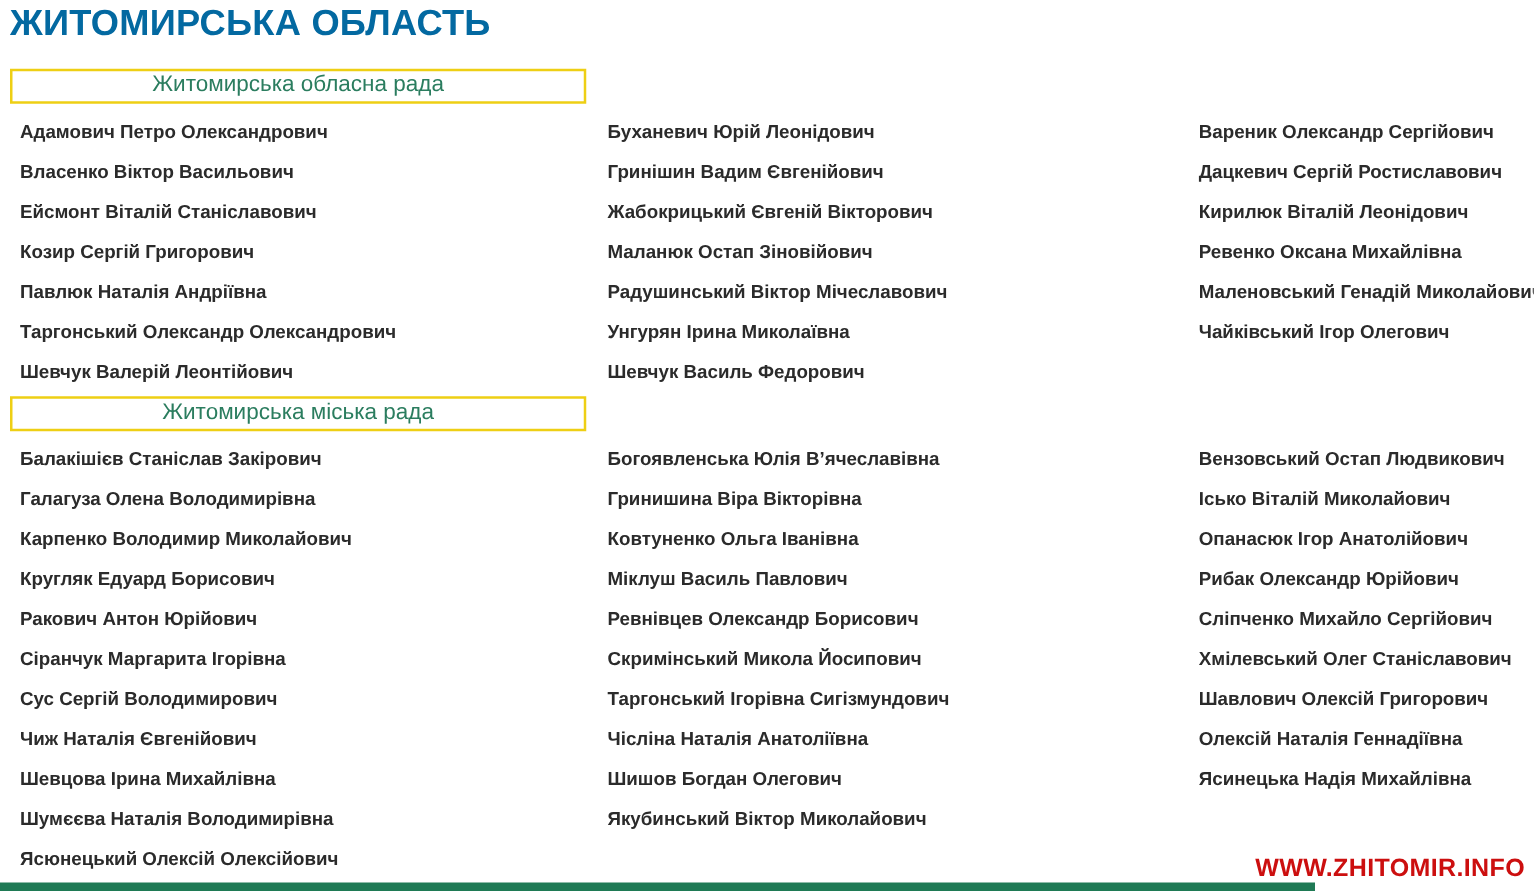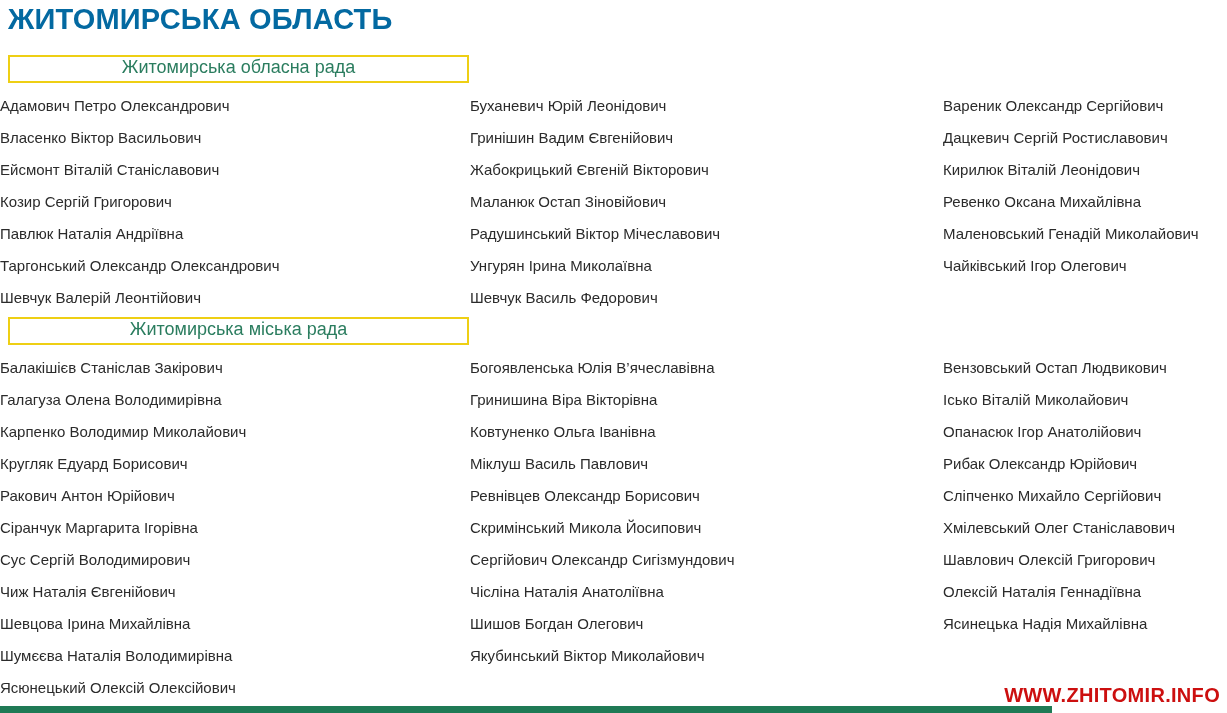--- a/index.html
+++ b/index.html
@@ -36,22 +36,23 @@
   }
   .section-header-label {
     font-size: 18px;
     color: var(--section_title, #2b7d5f);
   }
   .header-1 { margin-top: 19px; }
   .header-2 { margin-top: 4px; }
   .names-grid {
     display: grid;
     grid-template-columns: 470px 473px auto;
-    padding-left: 0;
+    padding-left: 16px;
     margin-top: 6px;
+    font-weight: bold;
   }
   .name-col { min-width: 0; }
   .name-row {
     height: 32px;
     display: flex;
     align-items: center;
     font-size: 15px;
     color: var(--name_text, #2b2b2b);
     white-space: nowrap;
   }
@@ -129,21 +130,21 @@
       <div class="name-row">Шумєєва Наталія Володимирівна</div>
       <div class="name-row">Ясюнецький Олексій Олексійович</div>
     </div>
   <div class="name-col">
       <div class="name-row">Богоявленська Юлія В’ячеславівна</div>
       <div class="name-row">Гринишина Віра Вікторівна</div>
       <div class="name-row">Ковтуненко Ольга Іванівна</div>
       <div class="name-row">Міклуш Василь Павлович</div>
       <div class="name-row">Ревнівцев Олександр Борисович</div>
       <div class="name-row">Скримінський Микола Йосипович</div>
-      <div class="name-row">Сергійович Олександр Сигізмундович</div>
+      <div class="name-row">Таргонський Ігорівна Сигізмундович</div>
       <div class="name-row">Чісліна Наталія Анатоліївна</div>
       <div class="name-row">Шишов Богдан Олегович</div>
       <div class="name-row">Якубинський Віктор Миколайович</div>
     </div>
   <div class="name-col">
       <div class="name-row">Вензовський Остап Людвикович</div>
       <div class="name-row">Ісько Віталій Миколайович</div>
       <div class="name-row">Опанасюк Ігор Анатолійович</div>
       <div class="name-row">Рибак Олександр Юрійович</div>
       <div class="name-row">Сліпченко Михайло Сергійович</div>

